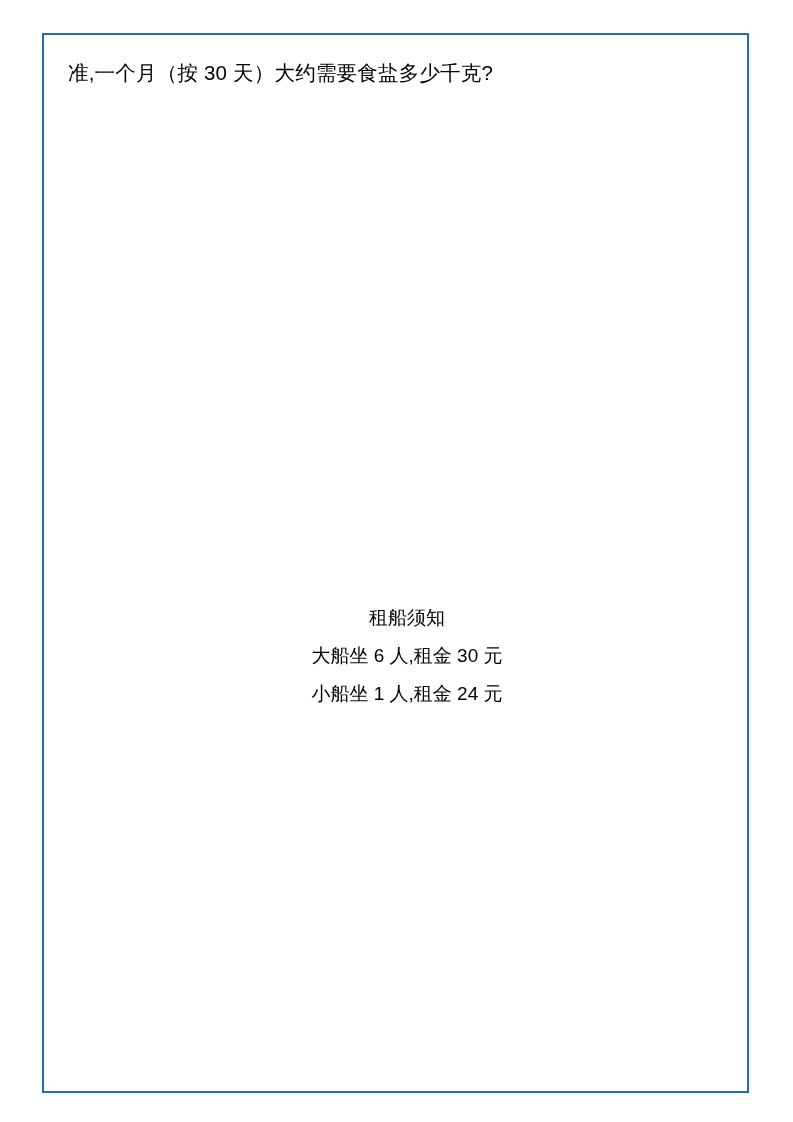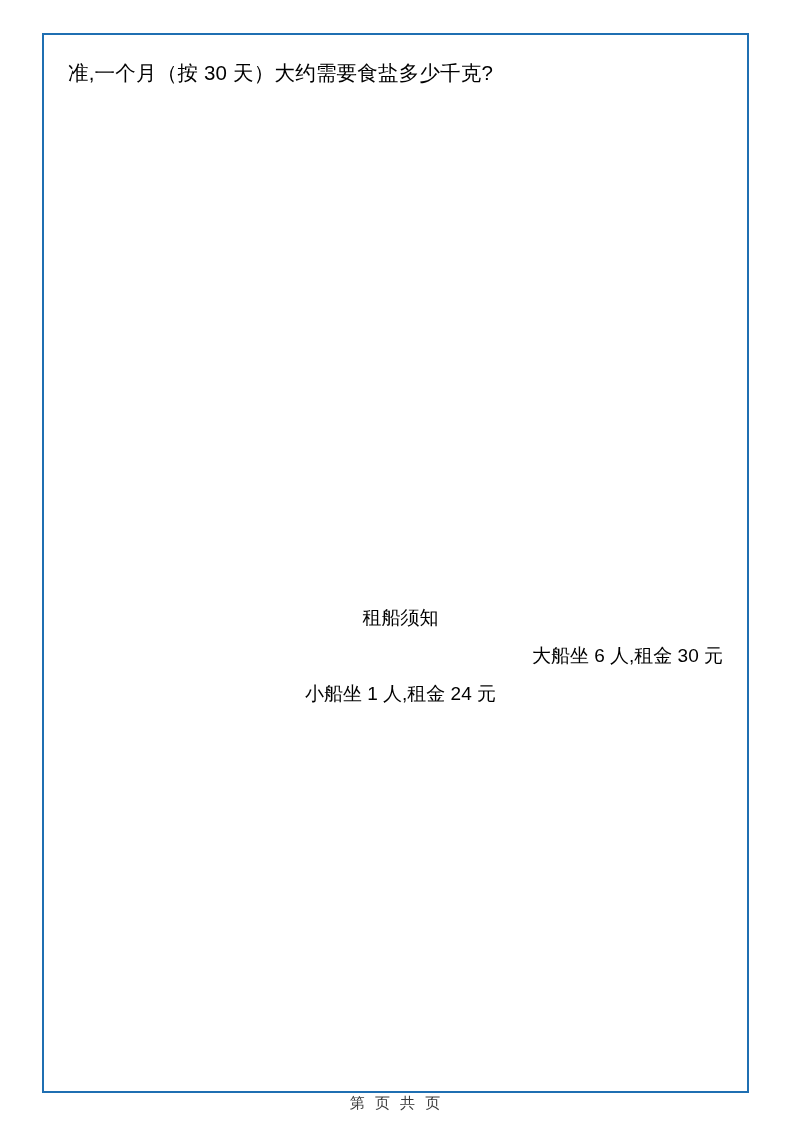--- a/index.html
+++ b/index.html
@@ -34,42 +34,42 @@
     box-sizing: border-box;
     pointer-events: none;
   }
   .content {
     position: absolute;
     left: 42px;
     top: 33px;
     width: 707px;
     height: 1060px;
     box-sizing: border-box;
-    padding: 22px 26px 0 26px;
+    padding: 22px 13px 0 26px;
   }
   .qtext {
     font-size: 20.5px;
     line-height: 36px;
     letter-spacing: 0.2px;
     color: #000000;
     text-align: justify;
   }
   .qnum {
     color: #1f6fb2;
     font-weight: bold;
   }
   .spacer-a { height: 118px; }
   .spacer-b { height: 390px; }
   .centered {
     text-align: center;
     font-size: 19px;
     line-height: 38px;
   }
   .c-line-1 { padding-left: 10px; }
-  .c-line-2 { padding-left: 10px; text-align: right; }
+  .c-line-2 { padding-left: 10px; }
   .c-line-3 { padding-left: 10px; }
   .footer {
     position: absolute;
     left: 0;
     top: 1094px;
     width: 793px;
     text-align: center;
     font-size: 15px;
     letter-spacing: 3px;
     color: #3b3b3b;
@@ -93,15 +93,14 @@
 
     <div class="spacer-b"></div>
 
 
     <div class="centered c-line-1">租船须知</div>
     <div class="centered c-line-2">大船坐 6 人,租金 30 元</div>
     <div class="centered c-line-3">小船坐 1 人,租金 24 元</div>
 
   </div>
 
-  <div class="footer">第 页 共 页</div>
 
 </div>
 
 </body></html>

